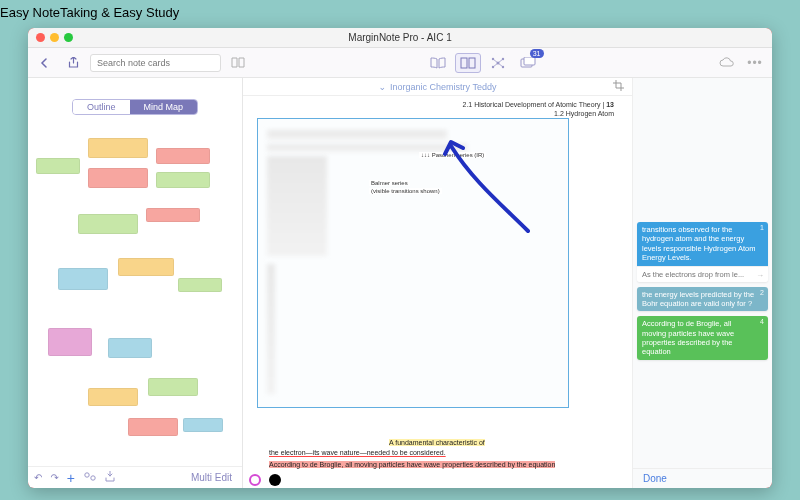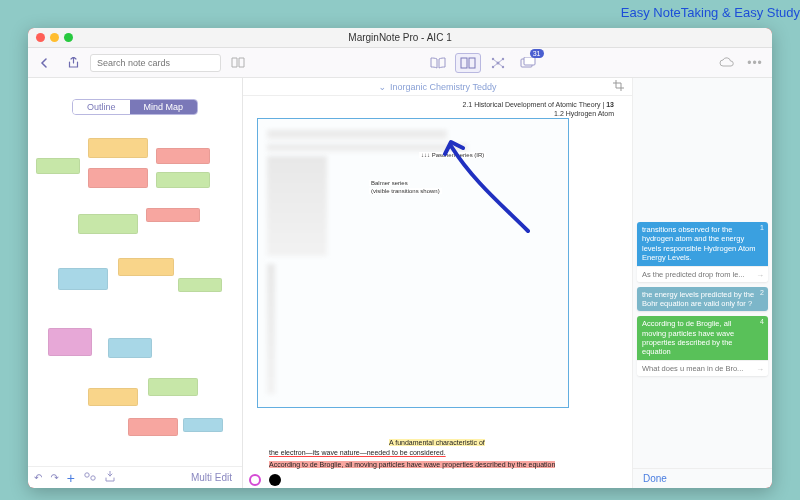--- a/index.html
+++ b/index.html
@@ -1,17 +1,17 @@
 <!DOCTYPE html>
 <html><head>
 <meta charset="utf-8">
 <style>
 *{box-sizing:border-box;margin:0;padding:0;font-family:-apple-system,BlinkMacSystemFont,"Segoe UI",sans-serif}
 body{background:#8fcac6;width:800px;height:500px;overflow:hidden}
-.page-banner{height:22px;text-align:right;font-size:13px;line-height:26px;color:#1d4ed8}
+.page-banner{height:22px;text-align:left;font-size:13px;line-height:26px;color:#000000}
 .window{position:absolute;left:28px;top:28px;width:744px;height:460px;background:#b91c1c;border-radius:6px;box-shadow:0 4px 18px rgba(0,0,0,.25);overflow:hidden;display:flex;flex-direction:column}
 
 .titlebar{height:20px;display:flex;align-items:center;padding:0 8px;background:#f4f4f4;border-bottom:1px solid #e0e0e0}
 .traffic{display:flex;gap:5px;margin-right:auto}
 .dot{width:9px;height:9px;border-radius:50%}
 .dot.r{background:#ff5f56}.dot.y{background:#ffbd2e}.dot.g{background:#27c93f}
 .titlebar .title{position:absolute;left:0;right:0;text-align:center;font-size:10px;color:#333}
 
 .toolbar{height:30px;display:flex;align-items:center;padding:0 6px;gap:6px;border-bottom:1px solid #e6e6e6;background:#faf9fb}
 .tbtn{width:22px;height:20px;display:flex;align-items:center;justify-content:center;color:#6e6cb0;border-radius:3px;font-size:12px}
@@ -211,28 +211,27 @@
           <div class="swatch" style="background:#000"></div>
         </div>
       </div>
     </div>
 
     <div class="rightpane">
       <div class="cards" id="cards">
 
       <div class="card">
             <div class="chd" style="background: rgb(58, 160, 224);">transitions observed for the hydrogen atom and the energy levels responsible Hydrogen Atom Energy Levels.<span class="num">1</span></div>
-            <div class="citem">As the predicted drop from le...</div>
+            <div class="citem">As the electrons drop from le...</div>
           </div>
           <div class="card">
             <div class="chd" style="background: rgb(124, 182, 201);">the energy levels predicted by the Bohr equation are valid only for ?<span class="num">2</span></div>
           </div>
           <div class="card">
             <div class="chd" style="background: rgb(89, 193, 89);">According to de Broglie, all moving particles have wave properties described by the equation<span class="num">4</span></div>
-            <div class="citem">What does u mean in de Bro...</div>
           </div>
         </div>
       <div class="donebar">
         <span>Done</span>
       </div>
     </div>
   </div>
 </div>
 
 </body></html>

